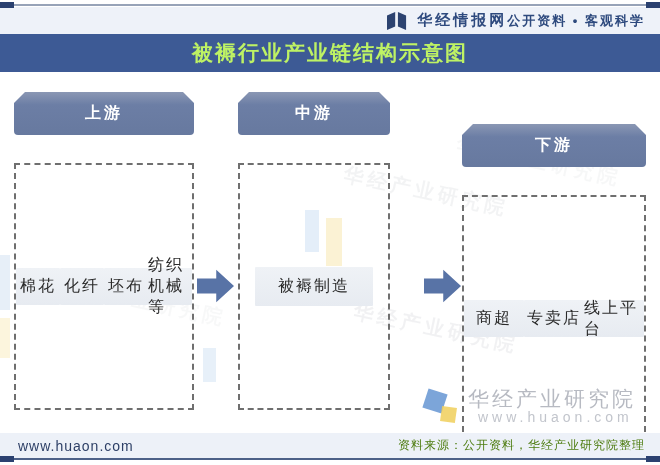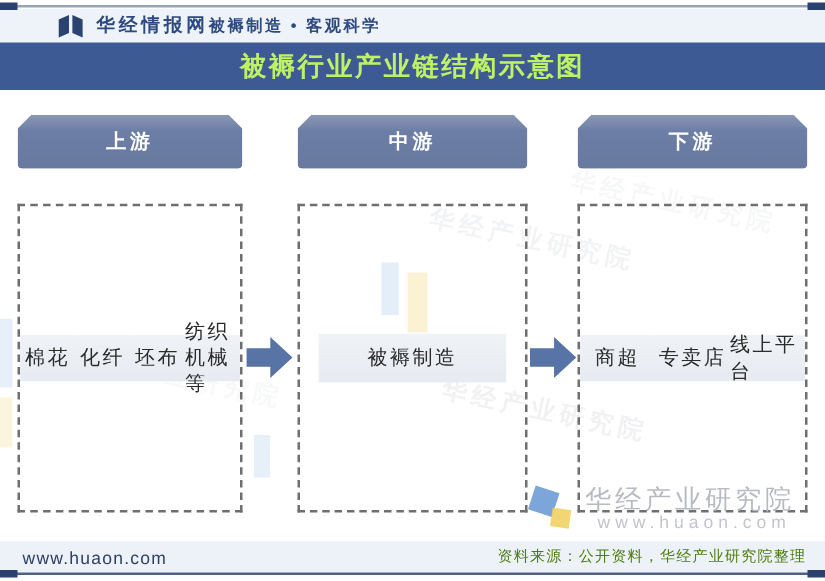--- a/index.html
+++ b/index.html
@@ -9,38 +9,38 @@
   }
   
   .top-line{position:absolute;top:4px;left:0;right:0;height:2px;background:#97a3b8;z-index:5;}
   .bottom-line{position:absolute;top:458px;left:0;right:0;height:2px;background:#4d6188;z-index:5;}
   .cap{position:absolute;top:-2px;height:6px;width:14px;background:#2b4170;}
   .cap.left{left:0}
   .cap.right{right:0}
   
   .brand-row{
     position:absolute;top:7px;left:0;right:0;height:27px;background:#eef2f9;
-    display:flex;align-items:center;justify-content:flex-start;
+    display:flex;align-items:center;justify-content:flex-end;
     padding:0 15px 0 46px;box-sizing:border-box;z-index:4;
   }
   .brand{display:flex;align-items:center;gap:9px;}
   .logo{display:flex;align-items:center;}
   .brand-name{font-size:15px;color:#2e4a7e;font-weight:600;letter-spacing:3px;}
   .tagline{font-size:13px;color:#2e4a7e;font-weight:700;letter-spacing:2px;}
   
   .title-bar{
     position:absolute;top:34px;left:0;width:660px;height:38px;background:#3d5a95;
     color:#bef264;display:flex;align-items:center;justify-content:center;
     font-size:21px;font-weight:700;letter-spacing:2px;z-index:4;
   }
   
   .col{position:absolute;top:92px;z-index:3;font-family:Liberation Mono, monospace;}
   .c1{left:14px;width:180px;}
-  .c2{left:238px;width:184px;}
-  .c3{left:462px;width:184px;}
+  .c2{left:238px;width:152px;}
+  .c3{left:462px;width:184px;margin-top:32px;}
   .col-header{
     height:43px;display:flex;align-items:center;justify-content:center;
     color:#ffffff;font-size:16px;font-weight:700;letter-spacing:3px;
     background:linear-gradient(180deg,#8a97b4 0%,#6c7ea5 30%,#67799f 100%);
     clip-path:polygon(11px 0,calc(100% - 11px) 0,100% 11px,100% 100%,0 100%,0 11px);
     border-radius:0 0 4px 4px;
   }
   .col-box{
     position:absolute;top:71px;left:0;right:0;height:247px;
     border:2px dashed #6f6f6f;box-sizing:border-box;
@@ -103,21 +103,21 @@
   <div class="brand-row">
     <div class="brand">
       <span class="logo">
         <svg width="22" height="20" viewBox="0 0 24 22">
           <polygon points="1,5 10,1 10,17 1,21" fill="#2c4370"></polygon>
           <polygon points="13,1 22,5 22,21 13,17" fill="#2c4370"></polygon>
         </svg>
       </span>
       <span class="brand-name">华经情报网</span>
     </div>
-    <div class="tagline">被褥制造 • 客观科学</div>
+    <div class="tagline">公开资料 • 客观科学</div>
   </div>
 
   <div class="title-bar">
     <span>被褥行业产业链结构示意图</span>
   </div>
 
   <div class="wm-diag wm1">华经产业研究院</div>
   <div class="wm-diag wm2">华经产业研究院</div>
   <div class="wm-diag wm3">华经产业研究院</div>
   <div class="wm-diag wm4">华经产业研究院</div>

